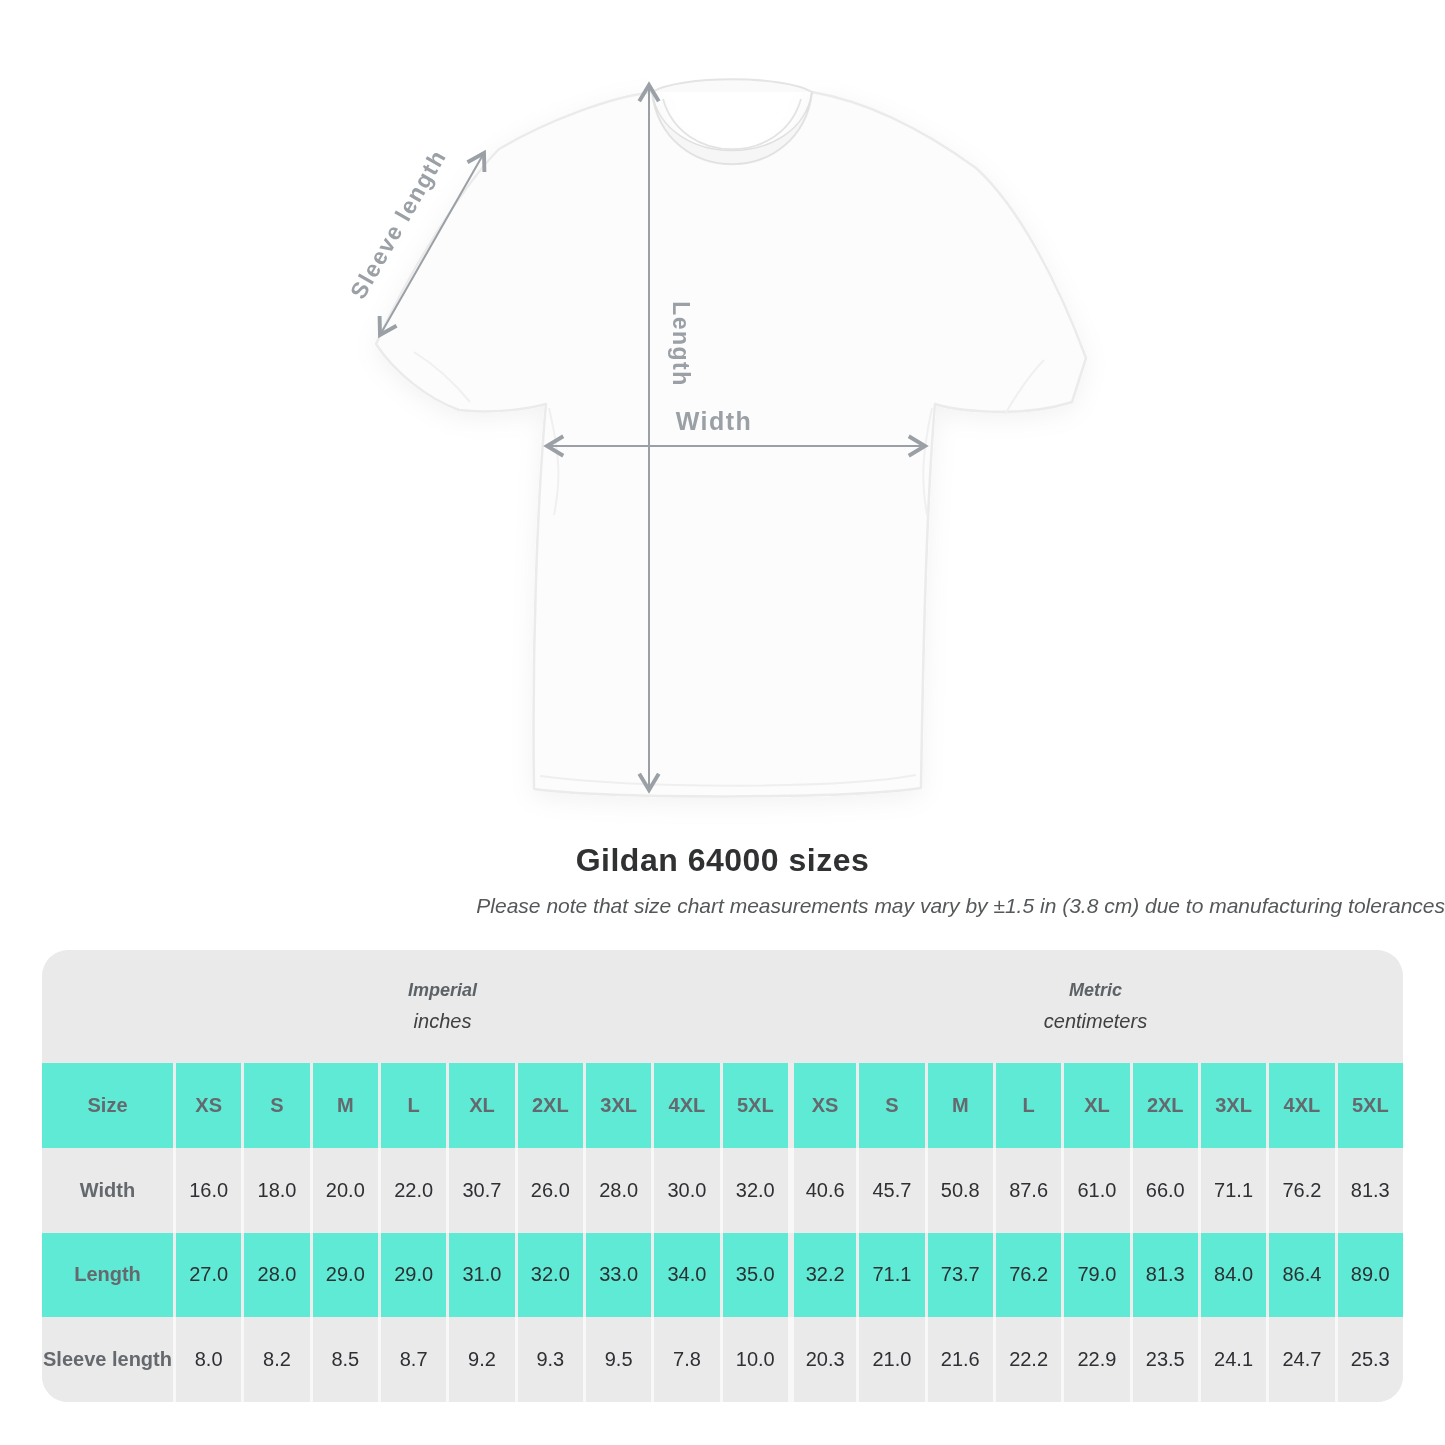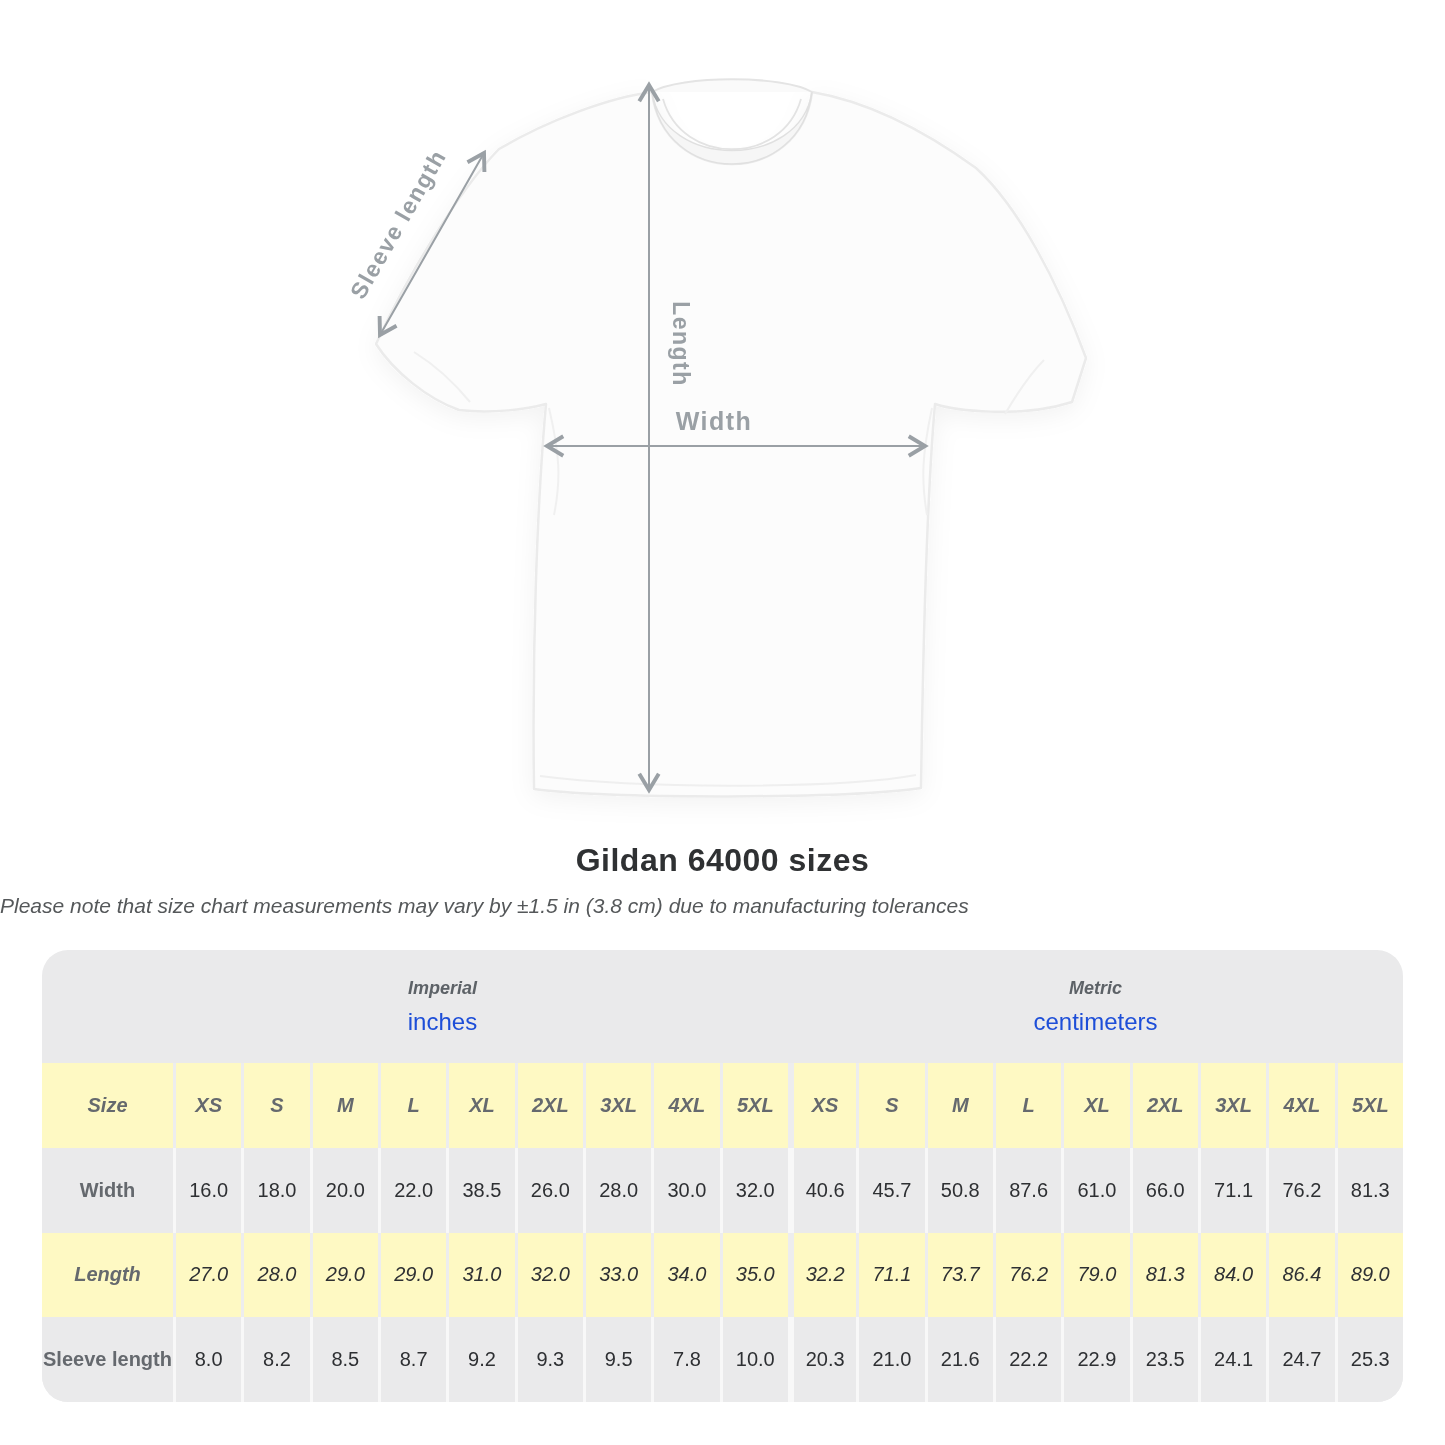--- a/index.html
+++ b/index.html
@@ -1,32 +1,32 @@
 <!DOCTYPE html>
 <html><head>
 <meta charset="utf-8">
 <style>
   html,body{margin:0;padding:0;background:#ffffff;}
   .page{position:relative;width:1445px;height:1445px;background:#ffffff;overflow:hidden;
         font-family:"Liberation Sans",sans-serif;}
   .shirt-figure{position:absolute;top:0;left:0;width:1445px;height:830px;margin:0;}
   .title{position:absolute;top:842px;left:0;width:1445px;margin:0;text-align:center;
          font-size:32px;font-weight:bold;color:#2f3133;letter-spacing:.5px;}
-  .subtitle{position:absolute;top:894px;left:0;width:1445px;margin:0;text-align:left;
+  .subtitle{position:absolute;top:894px;left:0;width:1445px;margin:0;text-align:right;
             font-style:italic;font-size:21px;color:#55585a;}
   .card{position:absolute;top:950px;left:42px;width:1361px;height:452px;
         background:#eaeaeb;border-radius:26px;overflow:hidden;}
   .card table{width:100%;height:100%;border-collapse:separate;border-spacing:0;table-layout:fixed;}
   col.c-label{width:131px;}
   tr.hdr th{height:112px;vertical-align:middle;text-align:center;background:transparent;padding:0;}
   .sys{font-size:18px;font-weight:bold;font-style:italic;color:#5d6267;}
-  .unit{font-size:24px;color:#1d4ed8;margin-top:9px;font-weight:normal;}
+  .unit{font-size:20px;font-style:italic;color:#404040;margin-top:9px;font-weight:normal;}
   .shift-l{transform:translateX(-38px);}
   td{height:84px;text-align:center;vertical-align:middle;font-size:20px;color:#2e3033;padding:0;}
-  tr.light td{background:#fef9c3;font-style:italic;}
+  tr.light td{background:#5eead4;}
   tr.dark td{background:#eaeaeb;}
   tr.light td + td{border-left:3px solid #ededee;}
   tr.dark td + td{border-left:3px solid #f8f8f8;margin-top:30px;}
   td.msep{border-left-width:6px !important;}
   td.lbl, td.szh{font-weight:bold;color:#65696e;}
   .annot-text{fill:#9aa0a5;font-family:"Liberation Sans",sans-serif;font-weight:bold;
               letter-spacing:1.5px;}
 </style>
 </head>
 <body>
@@ -128,21 +128,21 @@
         <td class="szh">4XL</td>
         <td class="szh">5XL</td>
       </tr>
 
       <tr class="dark">
         <td class="lbl">Width</td>
         <td>16.0</td>
         <td>18.0</td>
         <td>20.0</td>
         <td>22.0</td>
-        <td>38.5</td>
+        <td>30.7</td>
         <td>26.0</td>
         <td>28.0</td>
         <td>30.0</td>
         <td>32.0</td>
         <td class="msep">40.6</td>
         <td>45.7</td>
         <td>50.8</td>
         <td>87.6</td>
         <td>61.0</td>
         <td>66.0</td>

